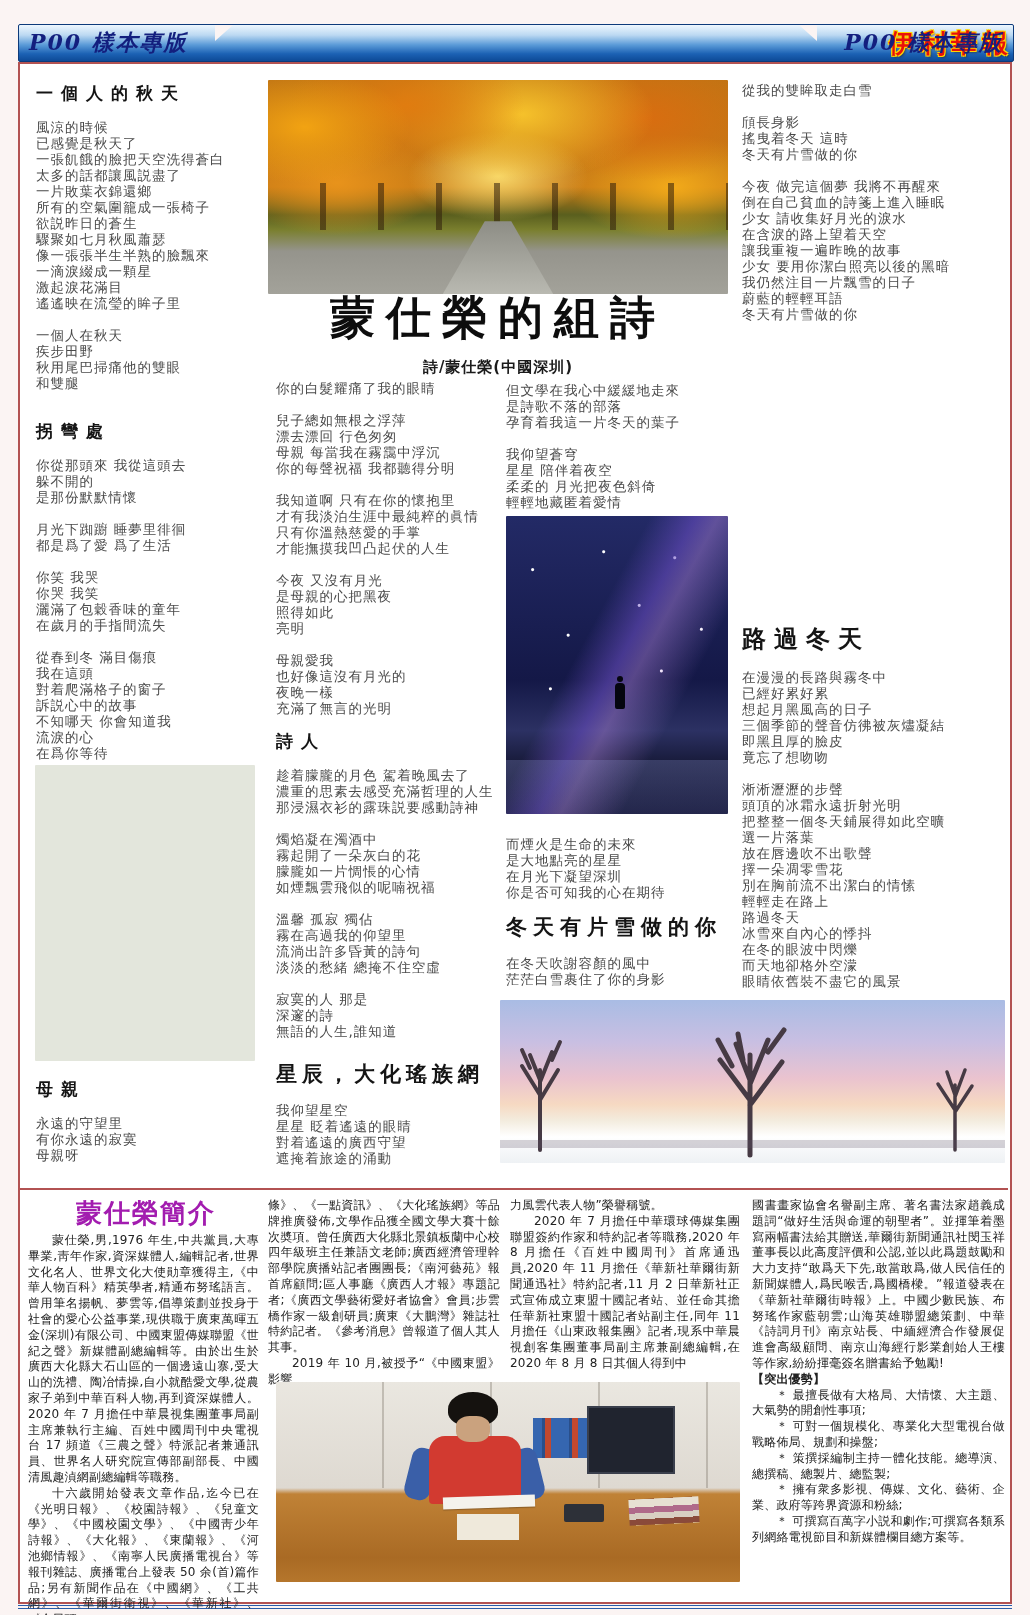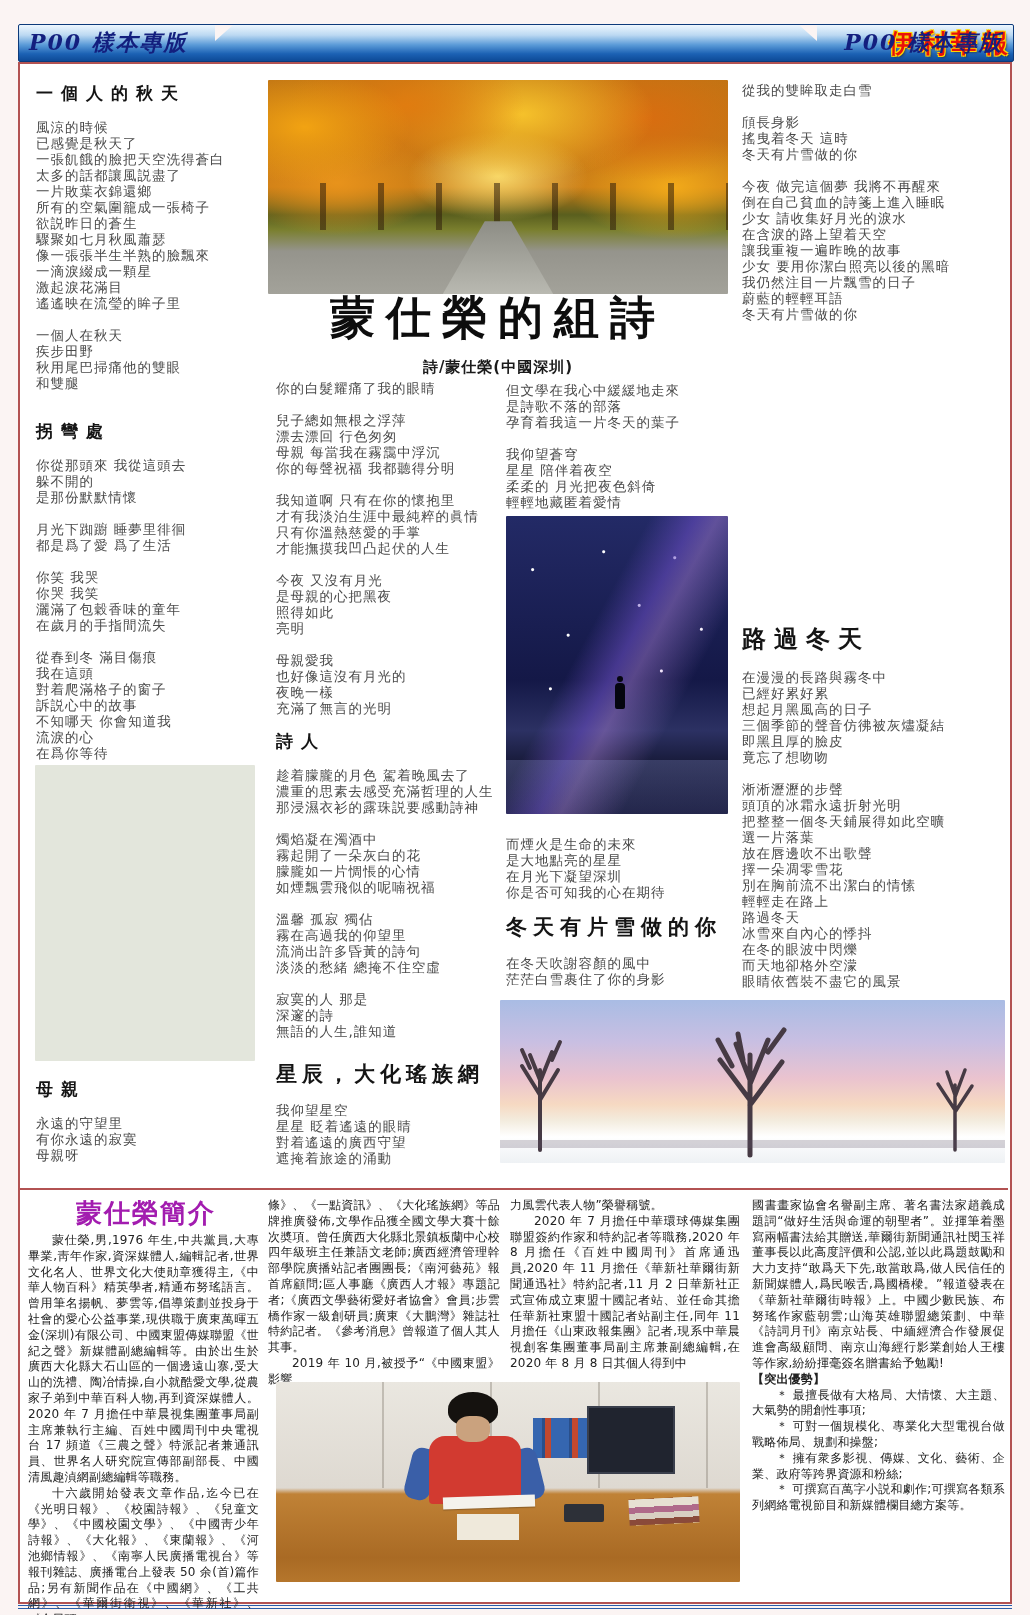--- a/index.html
+++ b/index.html
@@ -331,20 +331,21 @@
   <div class="bio-col" style="left:510px;top:1198px;width:230px;">
     <p>力風雲代表人物”榮譽稱號。</p>
     <p class="ind">2020 年 7 月擔任中華環球傳媒集團聯盟簽約作家和特約記者等職務,2020 年 8 月擔任《百姓中國周刊》首席通迅員,2020 年 11 月擔任《華新社華爾街新聞通迅社》特約記者,11 月 2 日華新社正式宣佈成立東盟十國記者站、並任命其擔任華新社東盟十國記者站副主任,同年 11 月擔任《山東政報集團》記者,現系中華晨視創客集團董事局副主席兼副總編輯,在 2020 年 8 月 8 日其個人得到中</p>
   </div>
 
   <div class="bio-col" style="left:752px;top:1198px;width:253px;">
     <p>國書畫家協會名譽副主席、著名書法家趙義成題詞“做好生活與命運的朝聖者”。並揮筆着墨寫兩幅書法給其贈送,華爾街新聞通訊社閔玉祥董事長以此高度評價和公認,並以此爲題鼓勵和大力支持“敢爲天下先,敢當敢爲,做人民信任的新聞媒體人,爲民喉舌,爲國橋樑。”報道發表在《華新社華爾街時報》上。中國少數民族、布努瑤作家藍朝雲;山海英雄聯盟總策劃、中華《詩詞月刊》南京站長、中緬經濟合作發展促進會高級顧問、南京山海經行影業創始人王樓等作家,紛紛揮毫簽名贈書給予勉勵!</p>
     <p class="hd">【突出優勢】</p>
     <p class="ind">＊ 最擅長做有大格局、大情懷、大主題、大氣勢的開創性事項;</p>
     <p class="ind">＊ 可對一個規模化、專業化大型電視台做戰略佈局、規劃和操盤;</p>
+    <p class="ind">＊ 策撰採編制主持一體化技能。總導演、總撰稿、總製片、總監製;</p>
     <p class="ind">＊ 擁有衆多影視、傳媒、文化、藝術、企業、政府等跨界資源和粉絲;</p>
     <p class="ind">＊ 可撰寫百萬字小説和劇作;可撰寫各類系列網絡電視節目和新媒體欄目總方案等。</p>
   </div>
 
   <div class="photo deskphoto">
     <div class="cab"></div>
     <div class="monitor"></div>
     <div class="binders"></div>
     <div class="arm-l"></div>
     <div class="arm-r"></div>

